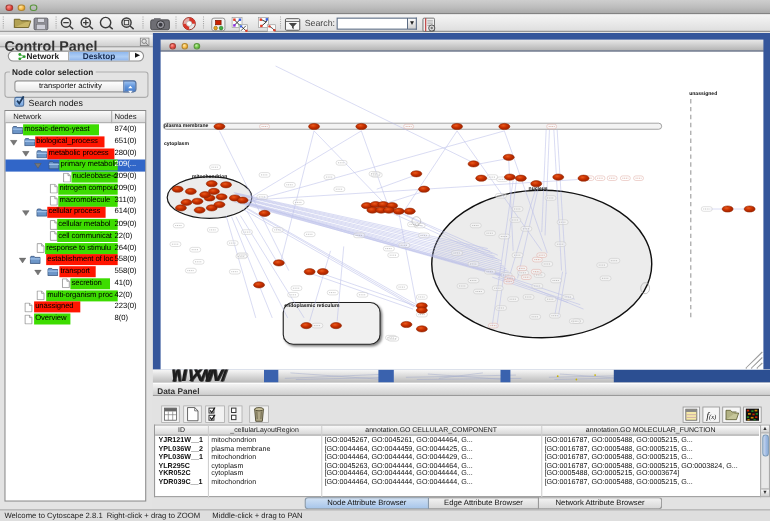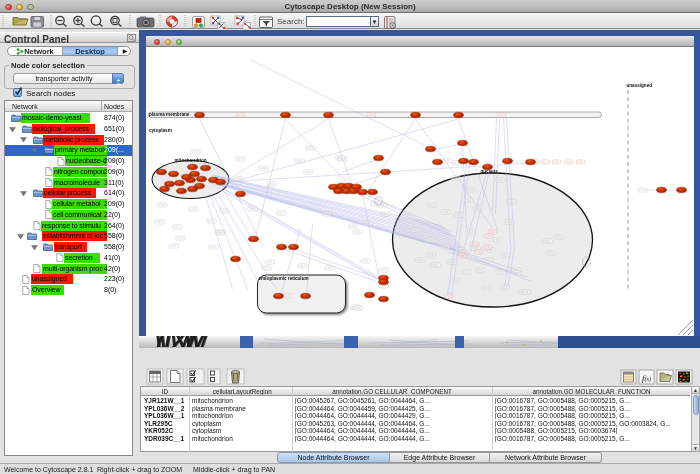--- a/index.html
+++ b/index.html
@@ -4,21 +4,20 @@
 *{margin:0;padding:0;box-sizing:border-box;}
 html,body{width:700px;height:474px;overflow:hidden;font-family:"Liberation Sans",sans-serif;}
 body{position:relative;background:#e3e3e3;}
 .abs{position:absolute;}
 </style></head><body>
 
 <div class="abs" style="left:0;top:0;width:700px;height:13px;background:linear-gradient(#cecece,#bdbdbd 55%,#a9a9a9);border-bottom:1px solid #6f6f6f;">
  <div class="abs" style="left:5px;top:3.5px;width:6.5px;height:6.5px;border-radius:50%;background:radial-gradient(circle at 35% 30%,#ff9d97,#e8453c 60%,#b01b12);border:.5px solid #a53a32;"></div>
  <div class="abs" style="left:16px;top:3.5px;width:6.5px;height:6.5px;border-radius:50%;background:radial-gradient(circle at 35% 30%,#ffe9a8,#f6b640 60%,#c07e18);border:.5px solid #b5872c;"></div>
  <div class="abs" style="left:27px;top:3.5px;width:6.5px;height:6.5px;border-radius:50%;background:radial-gradient(circle at 35% 30%,#c8f2a8,#68c43f 60%,#3d8d1d;);border:.5px solid #59953c;"></div>
- <div class="abs" style="left:0;top:2px;width:700px;text-align:center;font-size:8px;font-weight:bold;color:#2a2a2a;">Cytoscape Desktop (New Session)</div>
 </div>
 
 <div class="abs" style="left:0;top:13px;width:700px;height:16px;background:linear-gradient(#f6f6f6,#dedede);border-bottom:1px solid #8d8d8d;">
 <svg class="abs" style="left:0;top:0;" width="700" height="16" viewBox="0 0 700 16">
  <line x1="3" y1="2" x2="3" y2="14" stroke="#aaa" stroke-dasharray="1,1"></line>
  <line x1="51" y1="2" x2="51" y2="14" stroke="#aaa" stroke-dasharray="1,1"></line>
  <line x1="130" y1="2" x2="130" y2="14" stroke="#aaa" stroke-dasharray="1,1"></line>
  <line x1="160" y1="2" x2="160" y2="14" stroke="#aaa" stroke-dasharray="1,1"></line>
  <line x1="185" y1="2" x2="185" y2="14" stroke="#aaa" stroke-dasharray="1,1"></line>
  <line x1="255" y1="2" x2="255" y2="14" stroke="#aaa" stroke-dasharray="1,1"></line>
@@ -100,21 +99,21 @@
  <circle cx="392.5" cy="12.5" r="2.8" fill="#ddd" stroke="#444" stroke-width="0.8"></circle>
  <circle cx="392.5" cy="12.5" r="1.1" fill="#777"></circle>
 </svg>
 <div class="abs" style="left:277px;top:4px;font-size:8px;color:#444;">Search:</div>
 <div class="abs" style="left:306px;top:2.5px;width:65px;height:11.5px;background:#fff;border:1px solid #5b6c84;"></div>
 <div class="abs" style="left:371px;top:2.5px;width:8px;height:11.5px;background:linear-gradient(#fdfdfd,#cfcfcf);border:1px solid #5b6c84;border-left:none;font-size:6px;color:#222;text-align:center;line-height:11px;">▼</div>
 </div>
 
 <div class="abs" style="left:0;top:29px;width:140px;height:434px;background:#e3e3e3;">
  <div class="abs" style="left:0;top:3px;width:139px;height:10.5px;background:linear-gradient(#f2f2f2,#cfcfcf);border-top:1px solid #fff;border-bottom:1px solid #9a9a9a;">
-   <div class="abs" style="left:4px;top:1px;font-size:10px;font-weight:bold;color:#333;">Control Panel</div>
+   <div class="abs" style="left:4px;top:1px;font-size:13px;font-weight:bold;color:#333;">Control Panel</div>
    <svg class="abs" style="right:3px;top:1px;" width="9" height="8">
         <rect x="0.5" y="0.5" width="8" height="7" fill="none" stroke="#777" stroke-width="0.8"></rect>
         <circle cx="4" cy="3.5" r="2" fill="none" stroke="#777" stroke-width="0.8"></circle>
         <line x1="5.5" y1="5" x2="7.5" y2="6.8" stroke="#777" stroke-width="0.8"></line>
       </svg>
  </div>
 
  <div class="abs" style="left:7px;top:17px;width:124px;height:9.5px;background:#fdfdfd;border:1px solid #8f8f8f;border-radius:5px;overflow:hidden;">
    <div class="abs" style="left:0;top:0;width:55px;height:9.5px;border-right:1px solid #999;font-size:7.5px;font-weight:bold;color:#222;text-align:center;line-height:9px;text-indent:8px;">Network</div>
    <div class="abs" style="left:55px;top:0;width:55px;height:9.5px;background:linear-gradient(#8cb6ee,#aecdf4 45%,#7fa9e8);border-right:1px solid #999;font-size:7.5px;font-weight:bold;color:#13284d;text-align:center;line-height:9px;">Desktop</div>
@@ -655,20 +654,23 @@
         <circle cx="455" cy="9" r="0.8"></circle>
       </g>
   <rect x="101" y="0" width="13" height="12" fill="#3a62ae"></rect>
   <rect x="205" y="0" width="14" height="12" fill="#3a62ae"></rect>
   <rect x="316" y="0" width="9" height="12" fill="#3a62ae"></rect>
   <rect x="419" y="0" width="142" height="12" fill="#2c4f92"></rect>
  </svg>
 </div>
 
 <div class="abs" style="left:139px;top:348px;width:561px;height:115px;background:#e2e2e2;">
+ <div class="abs" style="left:0;top:0;width:561px;height:12px;background:linear-gradient(#f4f4f4,#cecece);border-top:1px solid #fff;border-bottom:1px solid #9a9a9a;">
+   <div class="abs" style="left:4px;top:2px;font-size:7.5px;font-weight:bold;color:#333;">Data Panel</div>
+ </div>
  <svg class="abs" style="left:0;top:12px" width="561" height="26" viewBox="0 0 561 26">
   <g>
    <rect x="8" y="9" width="16" height="15" fill="#f2f2f2" stroke="#aaa" stroke-width="0.7"></rect>
    <rect x="10.5" y="11" width="11" height="11" fill="#fff" stroke="#555" stroke-width="0.7"></rect>
    <rect x="10.5" y="11" width="11" height="3" fill="#666"></rect>
    <line x1="10.5" y1="17" x2="21.5" y2="17" stroke="#777" stroke-width="0.6"></line>
         <line x1="14" y1="14" x2="14" y2="22" stroke="#777" stroke-width="0.6"></line>
         <line x1="18" y1="14" x2="18" y2="22" stroke="#777" stroke-width="0.6"></line>
    <rect x="28" y="9" width="16" height="15" fill="#f2f2f2" stroke="#aaa" stroke-width="0.7"></rect>
    <path d="M31.5 22.5 L31.5 10.5 L38 10.5 L41 13.5 L41 22.5 Z" fill="#fff" stroke="#555" stroke-width="0.8"></path>

